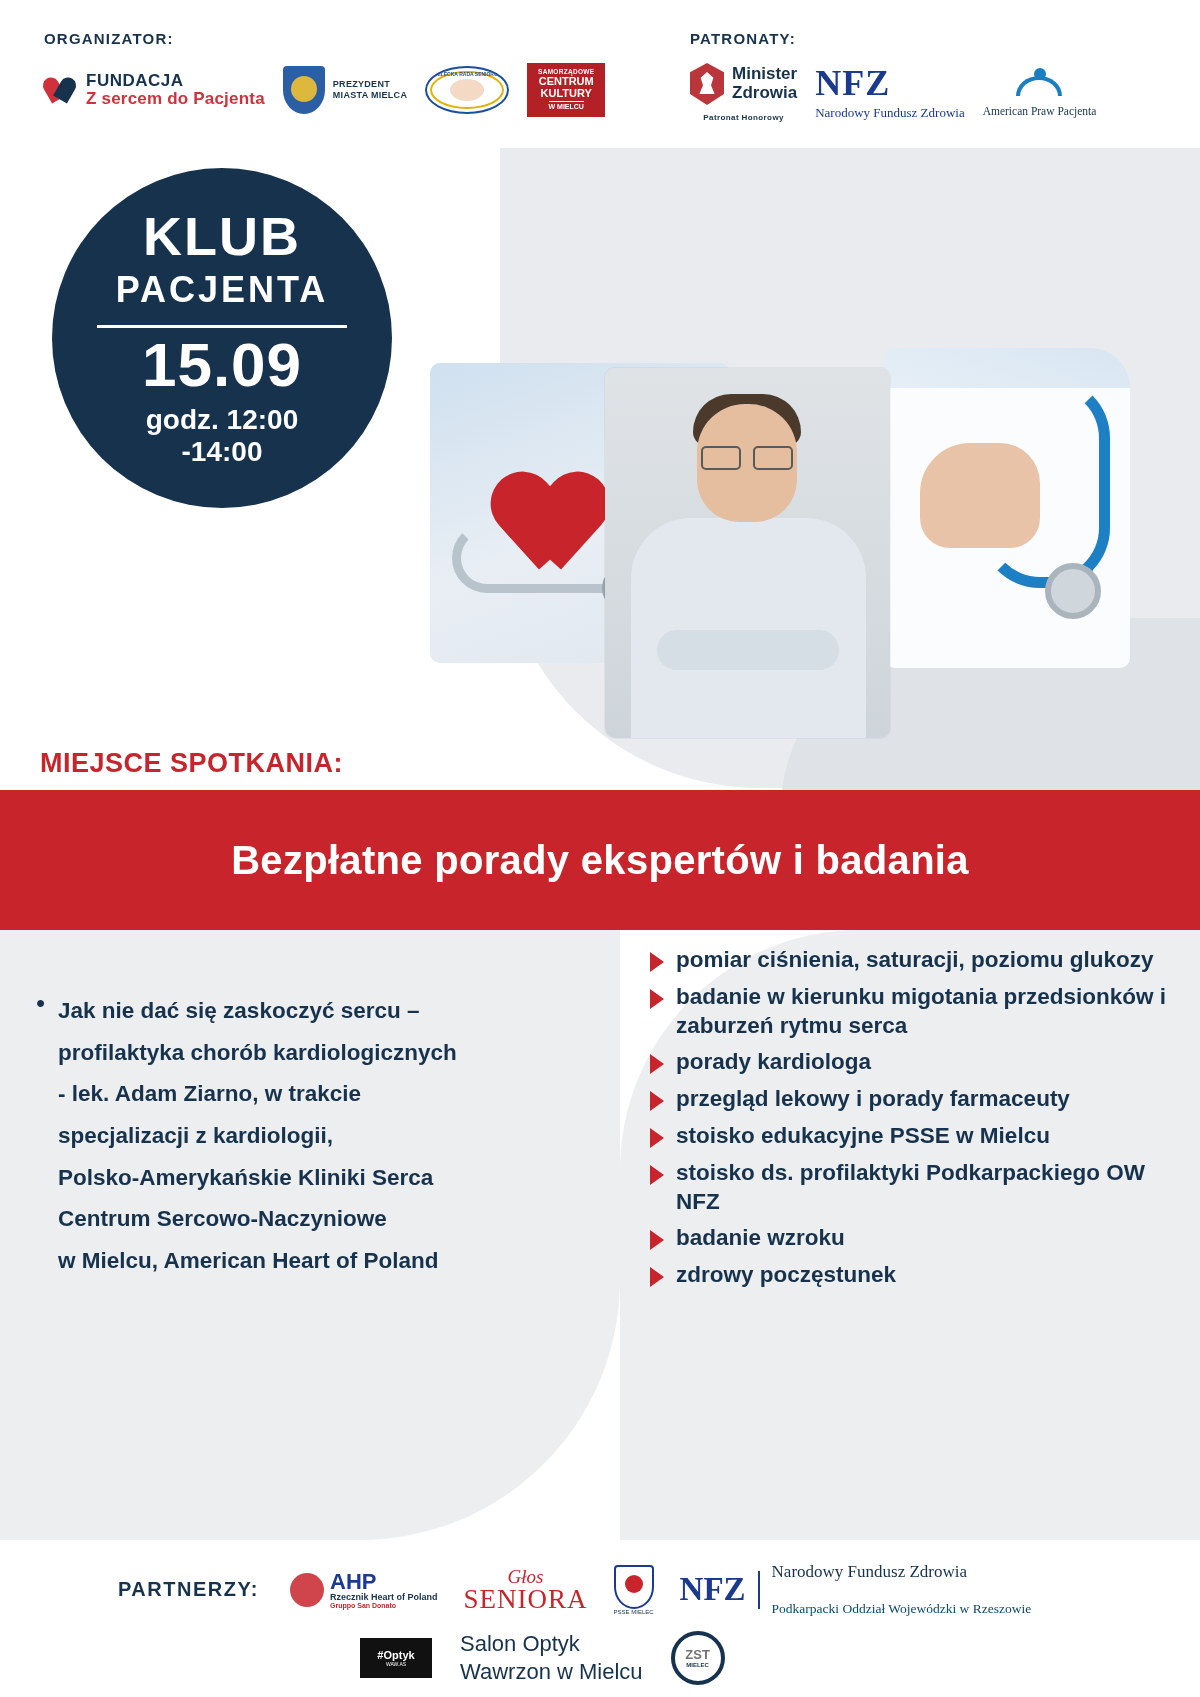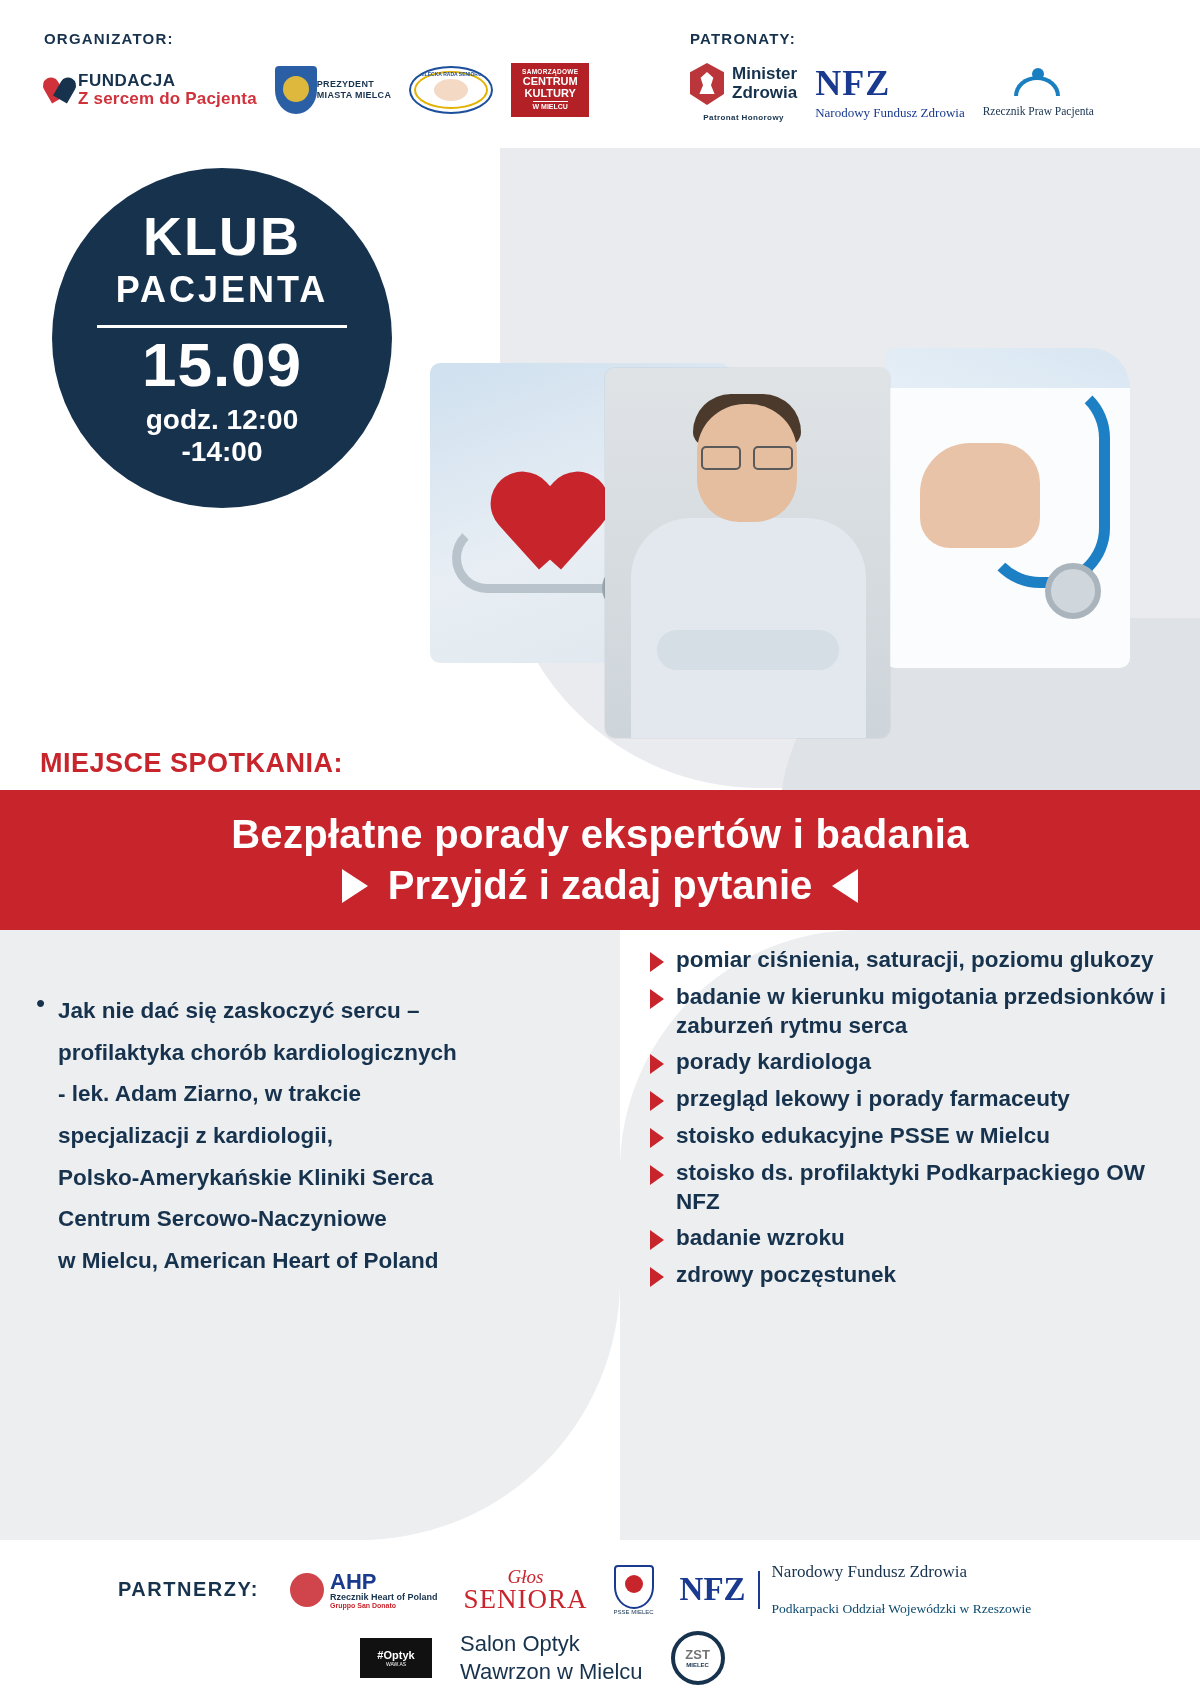--- a/index.html
+++ b/index.html
@@ -13,21 +13,21 @@
   }
   .poster { position: relative; width: 1200px; height: 1697px; background:#fff; }
 
   
   .header { position: relative; height: 148px; padding: 24px 40px 0 40px; }
   .hdr-label { font-size: 15px; font-weight: bold; letter-spacing: 1.2px; color: #17324d; }
   .org-block { position: absolute; left: 44px; top: 30px; }
   .pat-block { position: absolute; left: 690px; top: 30px; }
   .logo-row { display: flex; align-items: center; gap: 18px; margin-top: 16px; }
 
-  .fundacja { display:flex; align-items:center; gap:0; }
+  .fundacja { display:flex; align-items:center; gap:8px; }
   .fund-heart { width: 34px; height: 34px; position: relative; }
   .fund-heart .h1, .fund-heart .h2 {
      position:absolute; width: 16px; height: 24px; border-radius: 8px 8px 0 0;
   }
   .fund-heart .h1 { background:#d0323c; left: 1px; top: 4px; transform: rotate(-30deg); }
   .fund-heart .h2 { background:#17324d; left: 14px; top: 4px; transform: rotate(30deg); }
   .fund-text { line-height: 1.05; }
   .fund-text .l1 { font-size: 17px; font-weight: bold; color:#17324d; letter-spacing:.5px;}
   .fund-text .l2 { font-size: 17px; font-weight: bold; color:#d0323c; letter-spacing:.2px;}
 
@@ -261,21 +261,21 @@
         <div class="nfz-logo">
           <div class="big">NFZ</div>
           <div class="small">Narodowy Fundusz Zdrowia</div>
         </div>
 
         <div class="rpp">
           <div class="rpp-mark">
               <div class="arc"></div>
               <div class="dot"></div>
             </div>
-          <div class="rpp-cap">Rzecznik Praw Pacjenta</div>
+          <div class="rpp-cap">American Praw Pacjenta</div>
         </div>
       </div>
     </div>
   </div>
 
   <div class="hero">
     <div class="grey-shape"></div>
     <div class="grey-shape2"></div>
 
     <div class="circle">
@@ -321,25 +321,20 @@
     </div>
 
     <div class="wstep">
       <div>WSTĘP</div>
       <div>WOLNY</div>
     </div>
   </div>
 
   <div class="banner">
     <div class="l1">Bezpłatne porady ekspertów i badania</div>
-    <div class="l2row">
-      <span class="tri-r"></span>
-      <span class="l2">Przyjdź i zadaj pytanie</span>
-      <span class="tri-l"></span>
-    </div>
   </div>
 
   <div class="content">
     <div class="left-grey"></div>
     <div class="right-grey"></div>
 
     <div class="col-left">
       <ul>
         <li>
           <div class="lead">Jak nie dać się zaskoczyć sercu –</div>

